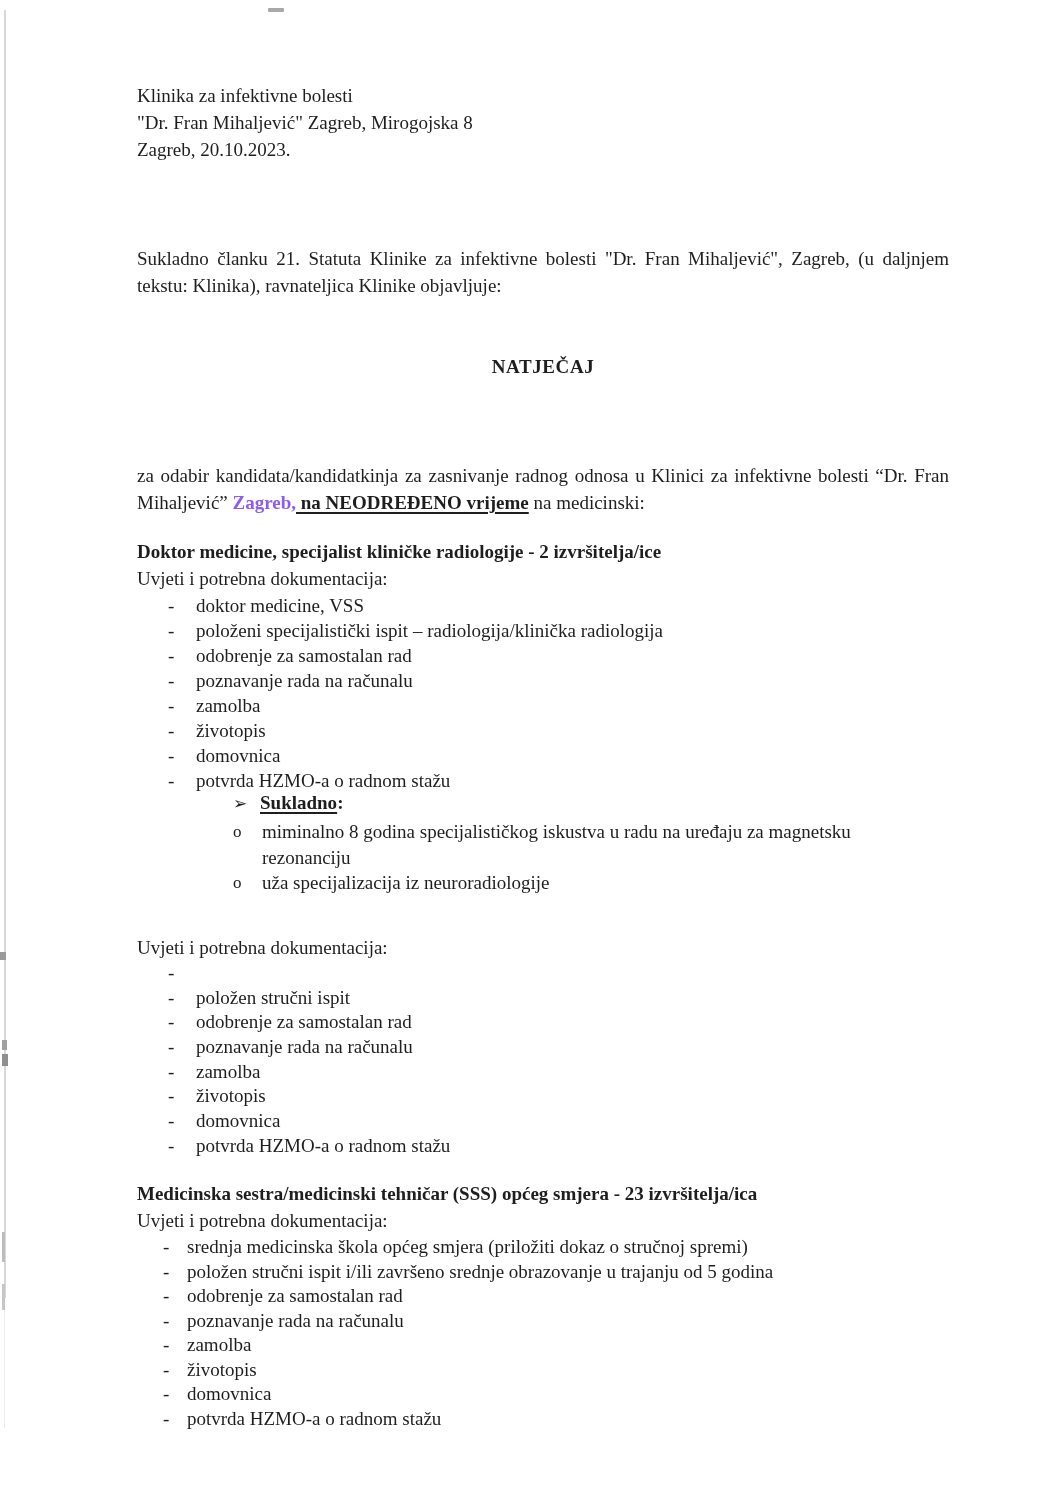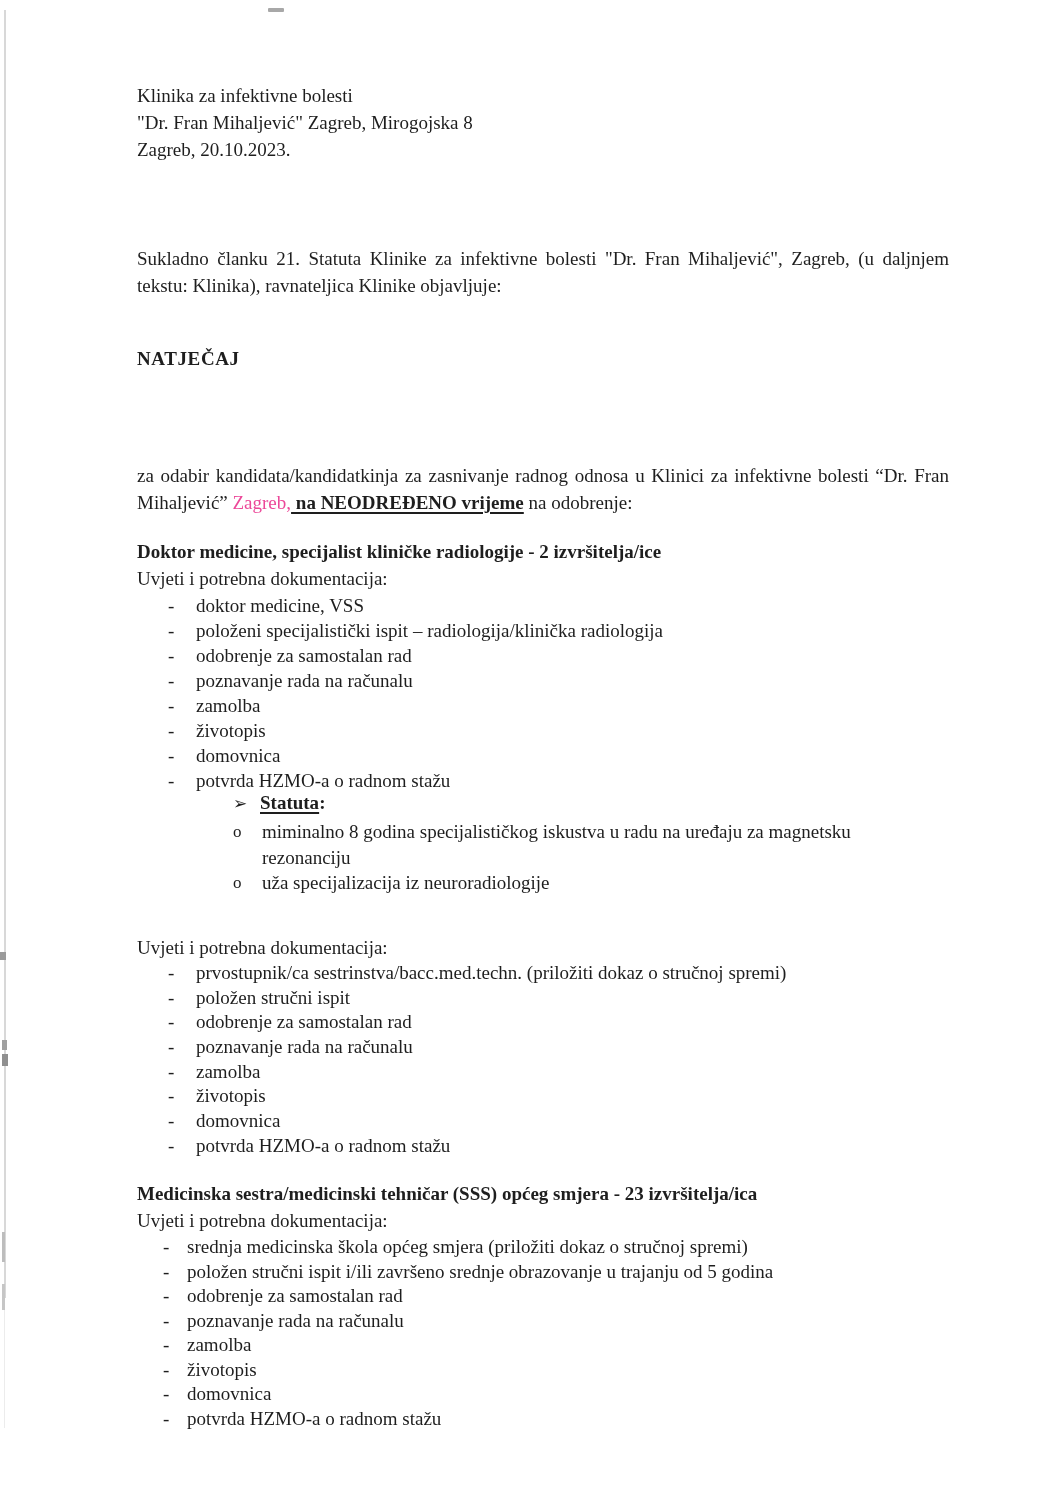--- a/index.html
+++ b/index.html
@@ -26,31 +26,31 @@
   .speck4 { left:2px; top:1232px; width:3px; height:30px; background:#bdbdbd; }
   .speck5 { left:2px; top:1284px; width:3px; height:26px; background:#c6c6c6; }
 
   .header { left:137px; top:82px; line-height:27px; }
 
   .para { width:812px; line-height:27.3px; text-align:justify; }
   .intro   { left:137px; top:226px;font-family:Liberation Serif, serif; }
   .subject { left:137px; top:443px; }
 
   .doc-title {
-    left:137px; top:348px; width:812px;
-    text-align:left; font-weight:bold; letter-spacing:0.6px;
+    left:137px; top:356px; width:812px;
+    text-align:center; font-weight:bold; letter-spacing:0.6px;
   }
 
   .emph {
     font-weight:bold;
     text-decoration:underline;
     text-decoration-thickness:2px;
     text-underline-offset:3px;
   }
-  .faded { color:#ec4899; }
+  .faded { color:#8b5cf6;font-weight:bold; }
 
   .sec-heading { font-weight:bold; white-space:nowrap; }
 
   .list { width:830px; }
   .li { display:flex; }
   .list1 .li { height:25px; }
   .list2 .li { height:24.7px; }
   .list3 .li { height:24.5px; }
   .li .m  { width:59px; padding-left:31px; box-sizing:border-box; flex:none; }
   .list3 .li .m { width:50px; padding-left:26px; }
@@ -84,21 +84,21 @@
   <div class="abs header">
     <div>Klinika za infektivne bolesti</div>
     <div>"Dr. Fran Mihaljević" Zagreb, Mirogojska 8</div>
     <div>Zagreb, 20.10.2023.</div>
   </div>
 
   <p class="abs para intro">Sukladno članku 21. Statuta Klinike za infektivne bolesti "Dr. Fran Mihaljević", Zagreb, (u daljnjem tekstu: Klinika), ravnateljica Klinike objavljuje:</p>
 
   <div class="abs doc-title">NATJEČAJ</div>
 
-  <p class="abs para subject"><span>za odabir kandidata/kandidatkinja za zasnivanje radnog odnosa u Klinici za infektivne bolesti “Dr. Fran Mihaljević” </span><span class="faded">Zagreb,</span><span class="emph"> na NEODREĐENO vrijeme</span><span> na odobrenje:</span></p>
+  <p class="abs para subject"><span>za odabir kandidata/kandidatkinja za zasnivanje radnog odnosa u Klinici za infektivne bolesti “Dr. Fran Mihaljević” </span><span class="faded">Zagreb,</span><span class="emph"> na NEODREĐENO vrijeme</span><span> na medicinski:</span></p>
 
   <div class="abs sec-heading" style="left:137px; top:541px;">Doktor medicine, specijalist kliničke radiologije - 2 izvršitelja/ice</div>
   <div class="abs" style="left:137px; top:568px;">Uvjeti i potrebna dokumentacija:</div>
   <div class="abs list list1" style="left:137px; top:595px;">
     <div class="li">
         <span class="m">-</span>
         <span class="t">doktor medicine, VSS</span>
       </div>
     <div class="li">
         <span class="m">-</span>
@@ -123,35 +123,34 @@
     <div class="li">
         <span class="m">-</span>
         <span class="t">domovnica</span>
       </div>
     <div class="li">
         <span class="m">-</span>
         <span class="t">potvrda HZMO-a o radnom stažu</span>
       </div>
   </div>
 
-  <div class="abs adv-line"><span class="arrow">➢</span><span class="adv-label">Statuta</span><span class="adv-colon">:</span></div>
+  <div class="abs adv-line"><span class="arrow">➢</span><span class="adv-label">Sukladno</span><span class="adv-colon">:</span></div>
   <div class="abs adv-item adv1">
       <span class="m">o</span>
       <span class="t">miminalno 8 godina specijalističkog iskustva u radu na uređaju za magnetsku rezonanciju</span>
     </div>
   <div class="abs adv-item adv2">
       <span class="m">o</span>
       <span class="t">uža specijalizacija iz neuroradiologije</span>
     </div>
 
   <div class="abs" style="left:137px; top:937px;">Uvjeti i potrebna dokumentacija:</div>
   <div class="abs list list2" style="left:137px; top:962px;">
     <div class="li">
         <span class="m">-</span>
-        <span class="t">prvostupnik/ca sestrinstva/bacc.med.techn. (priložiti dokaz o stručnoj spremi)</span>
       </div>
     <div class="li">
         <span class="m">-</span>
         <span class="t">položen stručni ispit</span>
       </div>
     <div class="li">
         <span class="m">-</span>
         <span class="t">odobrenje za samostalan rad</span>
       </div>
     <div class="li">

